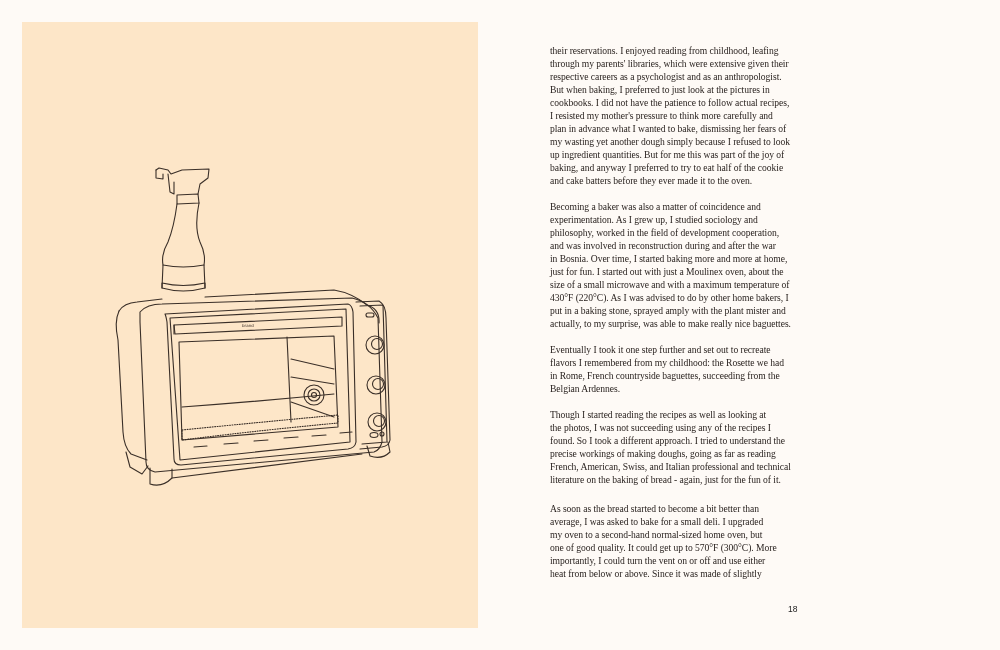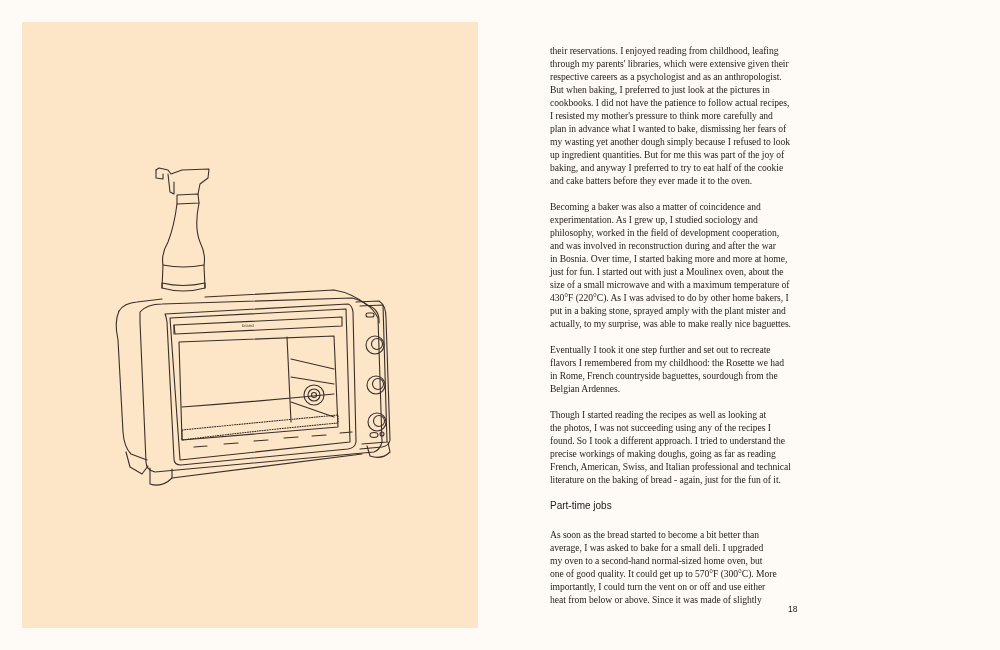--- a/index.html
+++ b/index.html
@@ -140,29 +140,28 @@
 philosophy, worked in the field of development cooperation,
 and was involved in reconstruction during and after the war
 in Bosnia. Over time, I started baking more and more at home,
 just for fun. I started out with just a Moulinex oven, about the
 size of a small microwave and with a maximum temperature of
 430°F (220°C). As I was advised to do by other home bakers, I
 put in a baking stone, sprayed amply with the plant mister and
 actually, to my surprise, was able to make really nice baguettes.</p>
     <p class="para">Eventually I took it one step further and set out to recreate
 flavors I remembered from my childhood: the Rosette we had
-in Rome, French countryside baguettes, sourdough from the
+in Rome, French countryside baguettes, succeeding from the
 Belgian Ardennes.</p>
     <p class="para">Though I started reading the recipes as well as looking at
 the photos, I was not succeeding using any of the recipes I
 found. So I took a different approach. I tried to understand the
 precise workings of making doughs, going as far as reading
 French, American, Swiss, and Italian professional and technical
 literature on the baking of bread - again, just for the fun of it.</p>
-    <h3 class="section-heading">Part-time jobs</h3>
     <p class="para after-heading">As soon as the bread started to become a bit better than
 average, I was asked to bake for a small deli. I upgraded
 my oven to a second-hand normal-sized home oven, but
 one of good quality. It could get up to 570°F (300°C). More
 importantly, I could turn the vent on or off and use either
 heat from below or above. Since it was made of slightly</p>
   </div>
 
   <div class="page-number">18</div>
 </div>

